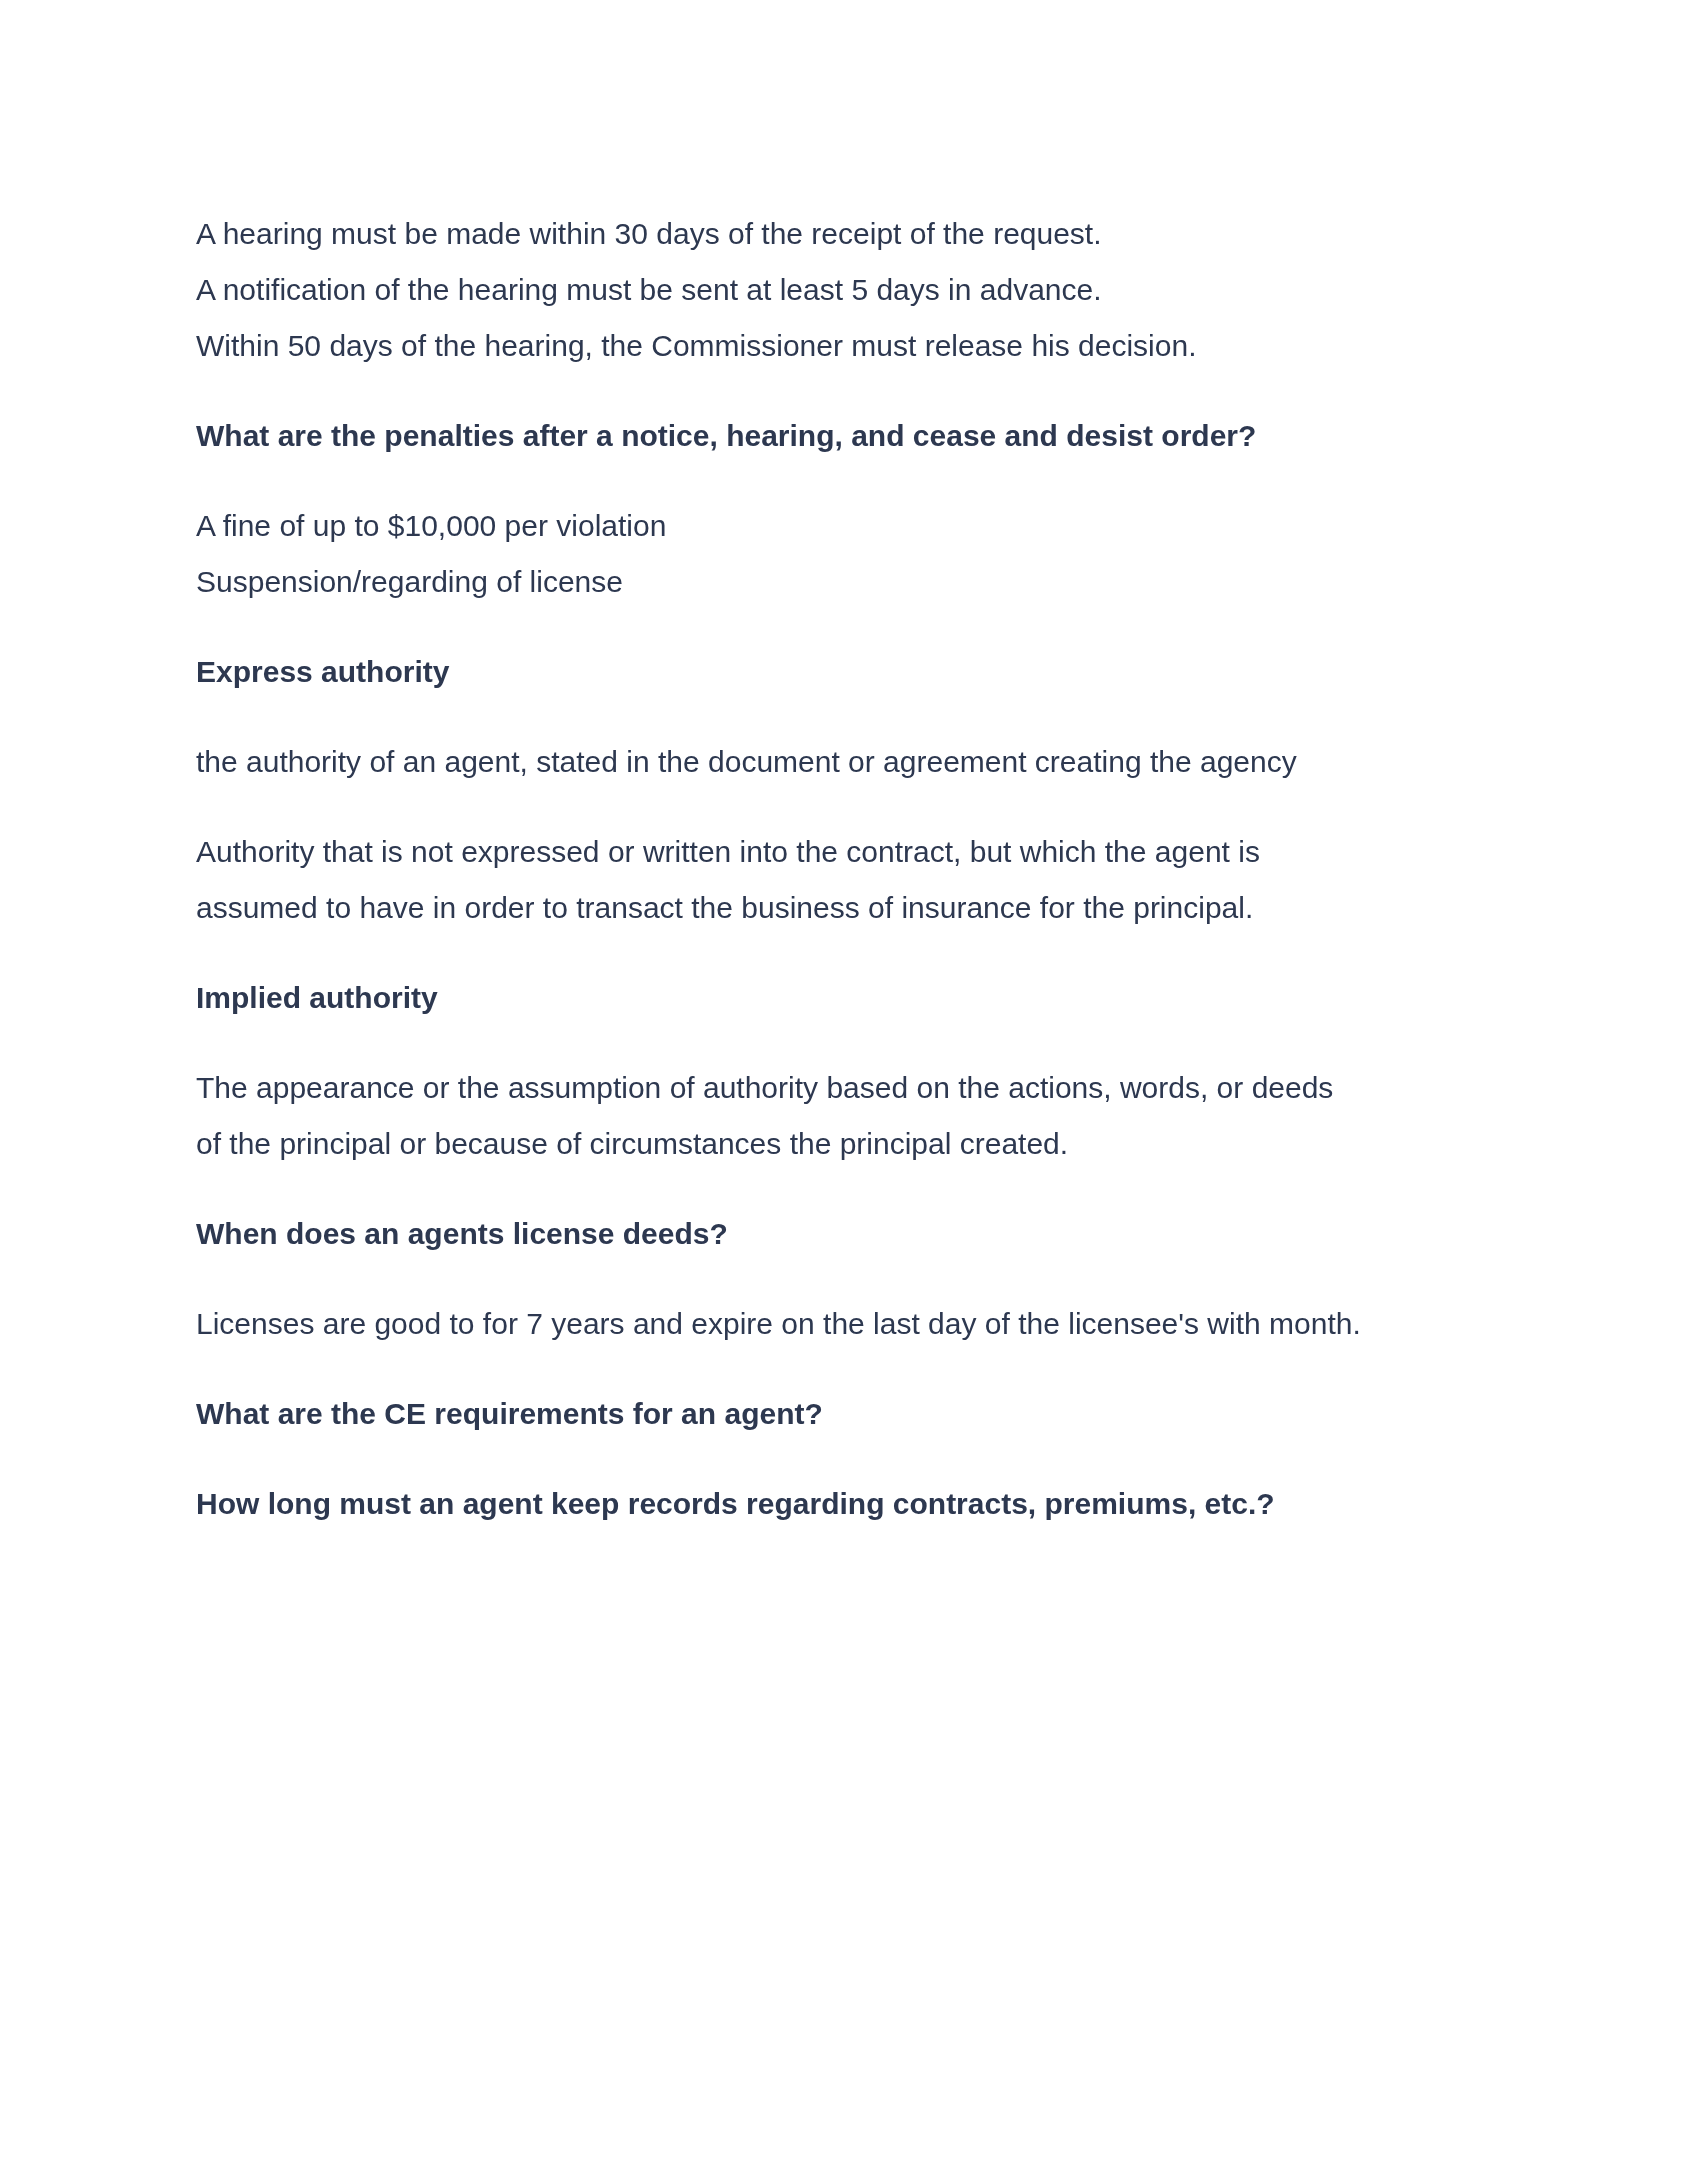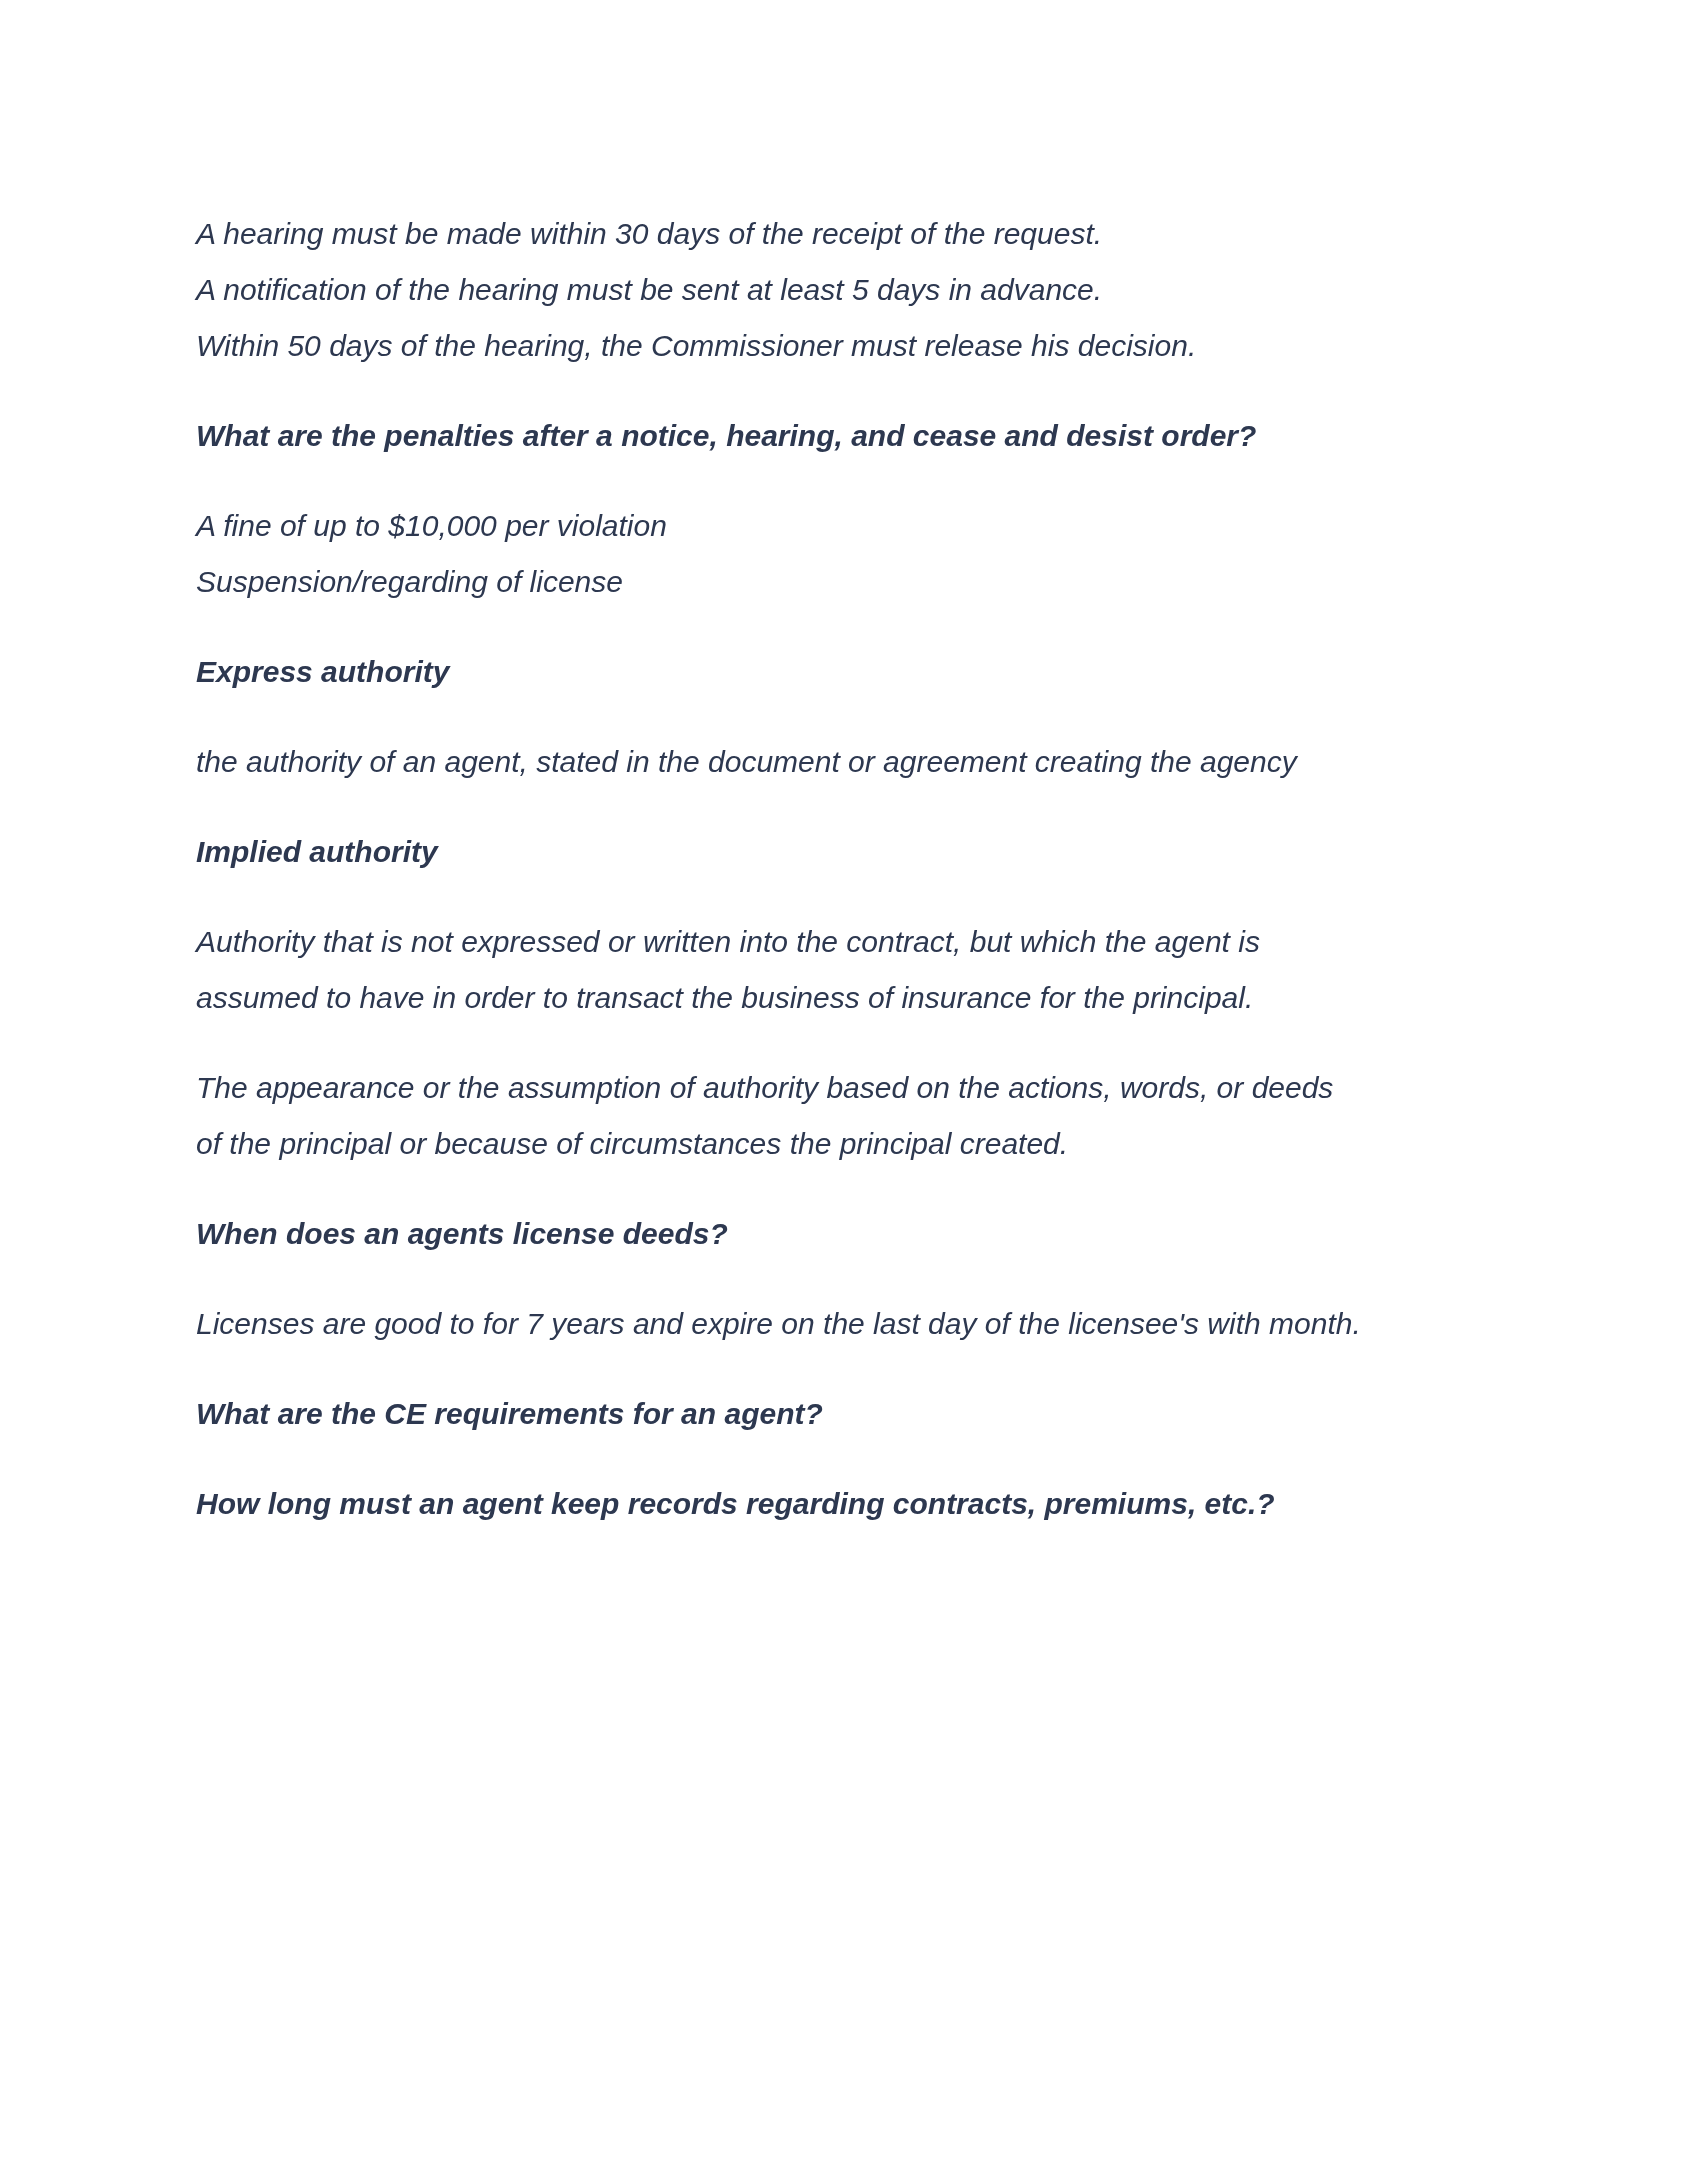--- a/index.html
+++ b/index.html
@@ -13,21 +13,20 @@
     position: relative;
     font-family: "Liberation Sans", sans-serif;
   }
   .doc {
     position: absolute;
     top: 206px;
     left: 196px;
     width: 1297px;
     color: #2d3850;
     font-size: 30px;
-    font-style: italic;
   }
   .block {
     margin: 0 0 34px 0;
   }
   .ln {
     display: block;
     line-height: 56px;
     min-height: 56px;
     white-space: pre-wrap;
   }
@@ -56,27 +55,27 @@
   </p>
 
   <p class="block heading">
     <span class="ln">Express authority</span>
   </p>
 
   <p class="block paragraph">
     <span class="ln">the authority of an agent, stated in the document or agreement creating the agency</span>
   </p>
 
-  <p class="block heading">
-    <span class="ln">Implied authority</span>
-  </p>
-
   <p class="block paragraph">
     <span class="ln">Authority that is not expressed or written into the contract, but which the agent is</span>
     <span class="ln">assumed to have in order to transact the business of insurance for the principal.</span>
+  </p>
+
+  <p class="block heading">
+    <span class="ln">Implied authority</span>
   </p>
 
 
   <p class="block paragraph">
     <span class="ln">The appearance or the assumption of authority based on the actions, words, or deeds</span>
     <span class="ln">of the principal or because of circumstances the principal created.</span>
   </p>
 
   <p class="block heading">
     <span class="ln">When does an agents license deeds?</span>

